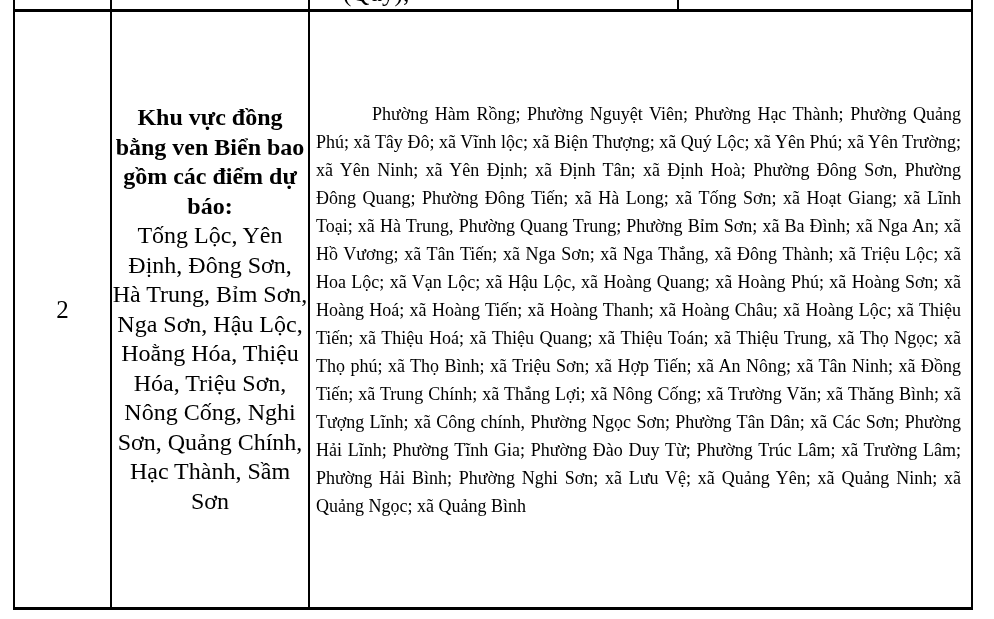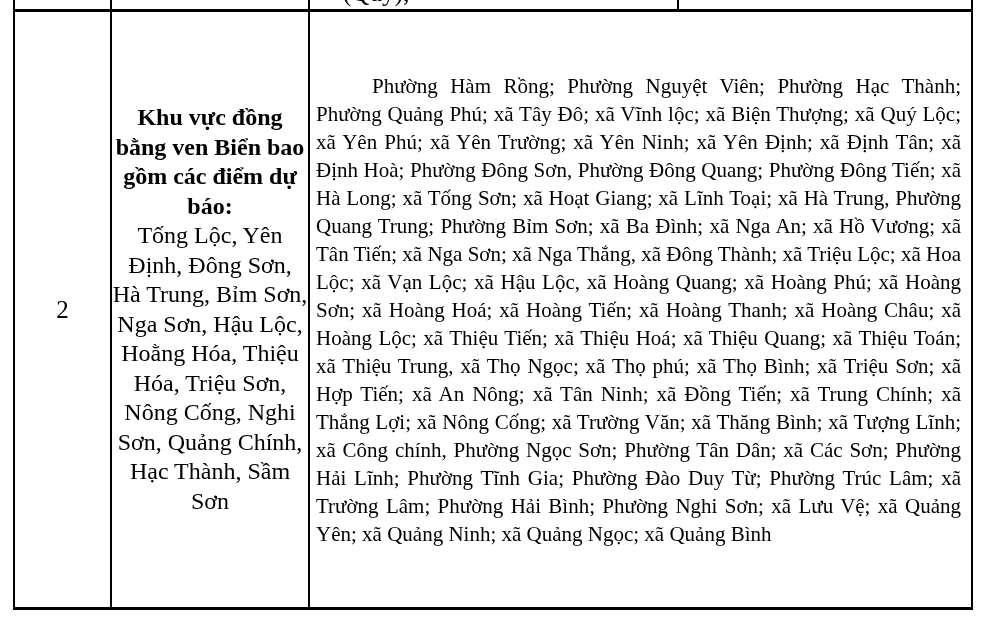--- a/index.html
+++ b/index.html
@@ -69,21 +69,21 @@
   }
   .region-heading {
     font-weight: bold;
   }
   .cell-localities {
     left: 310px;
     width: 661px;
   }
   .localities-text {
     margin: 0 10px 0 6px;
-    font-size: 21px;
+    font-size: 18px;
     line-height: 28px;
     text-align: justify;
     text-indent: 56px;
   }
 </style>
 </head>
 <body>
 
 <div class="canvas">
 

